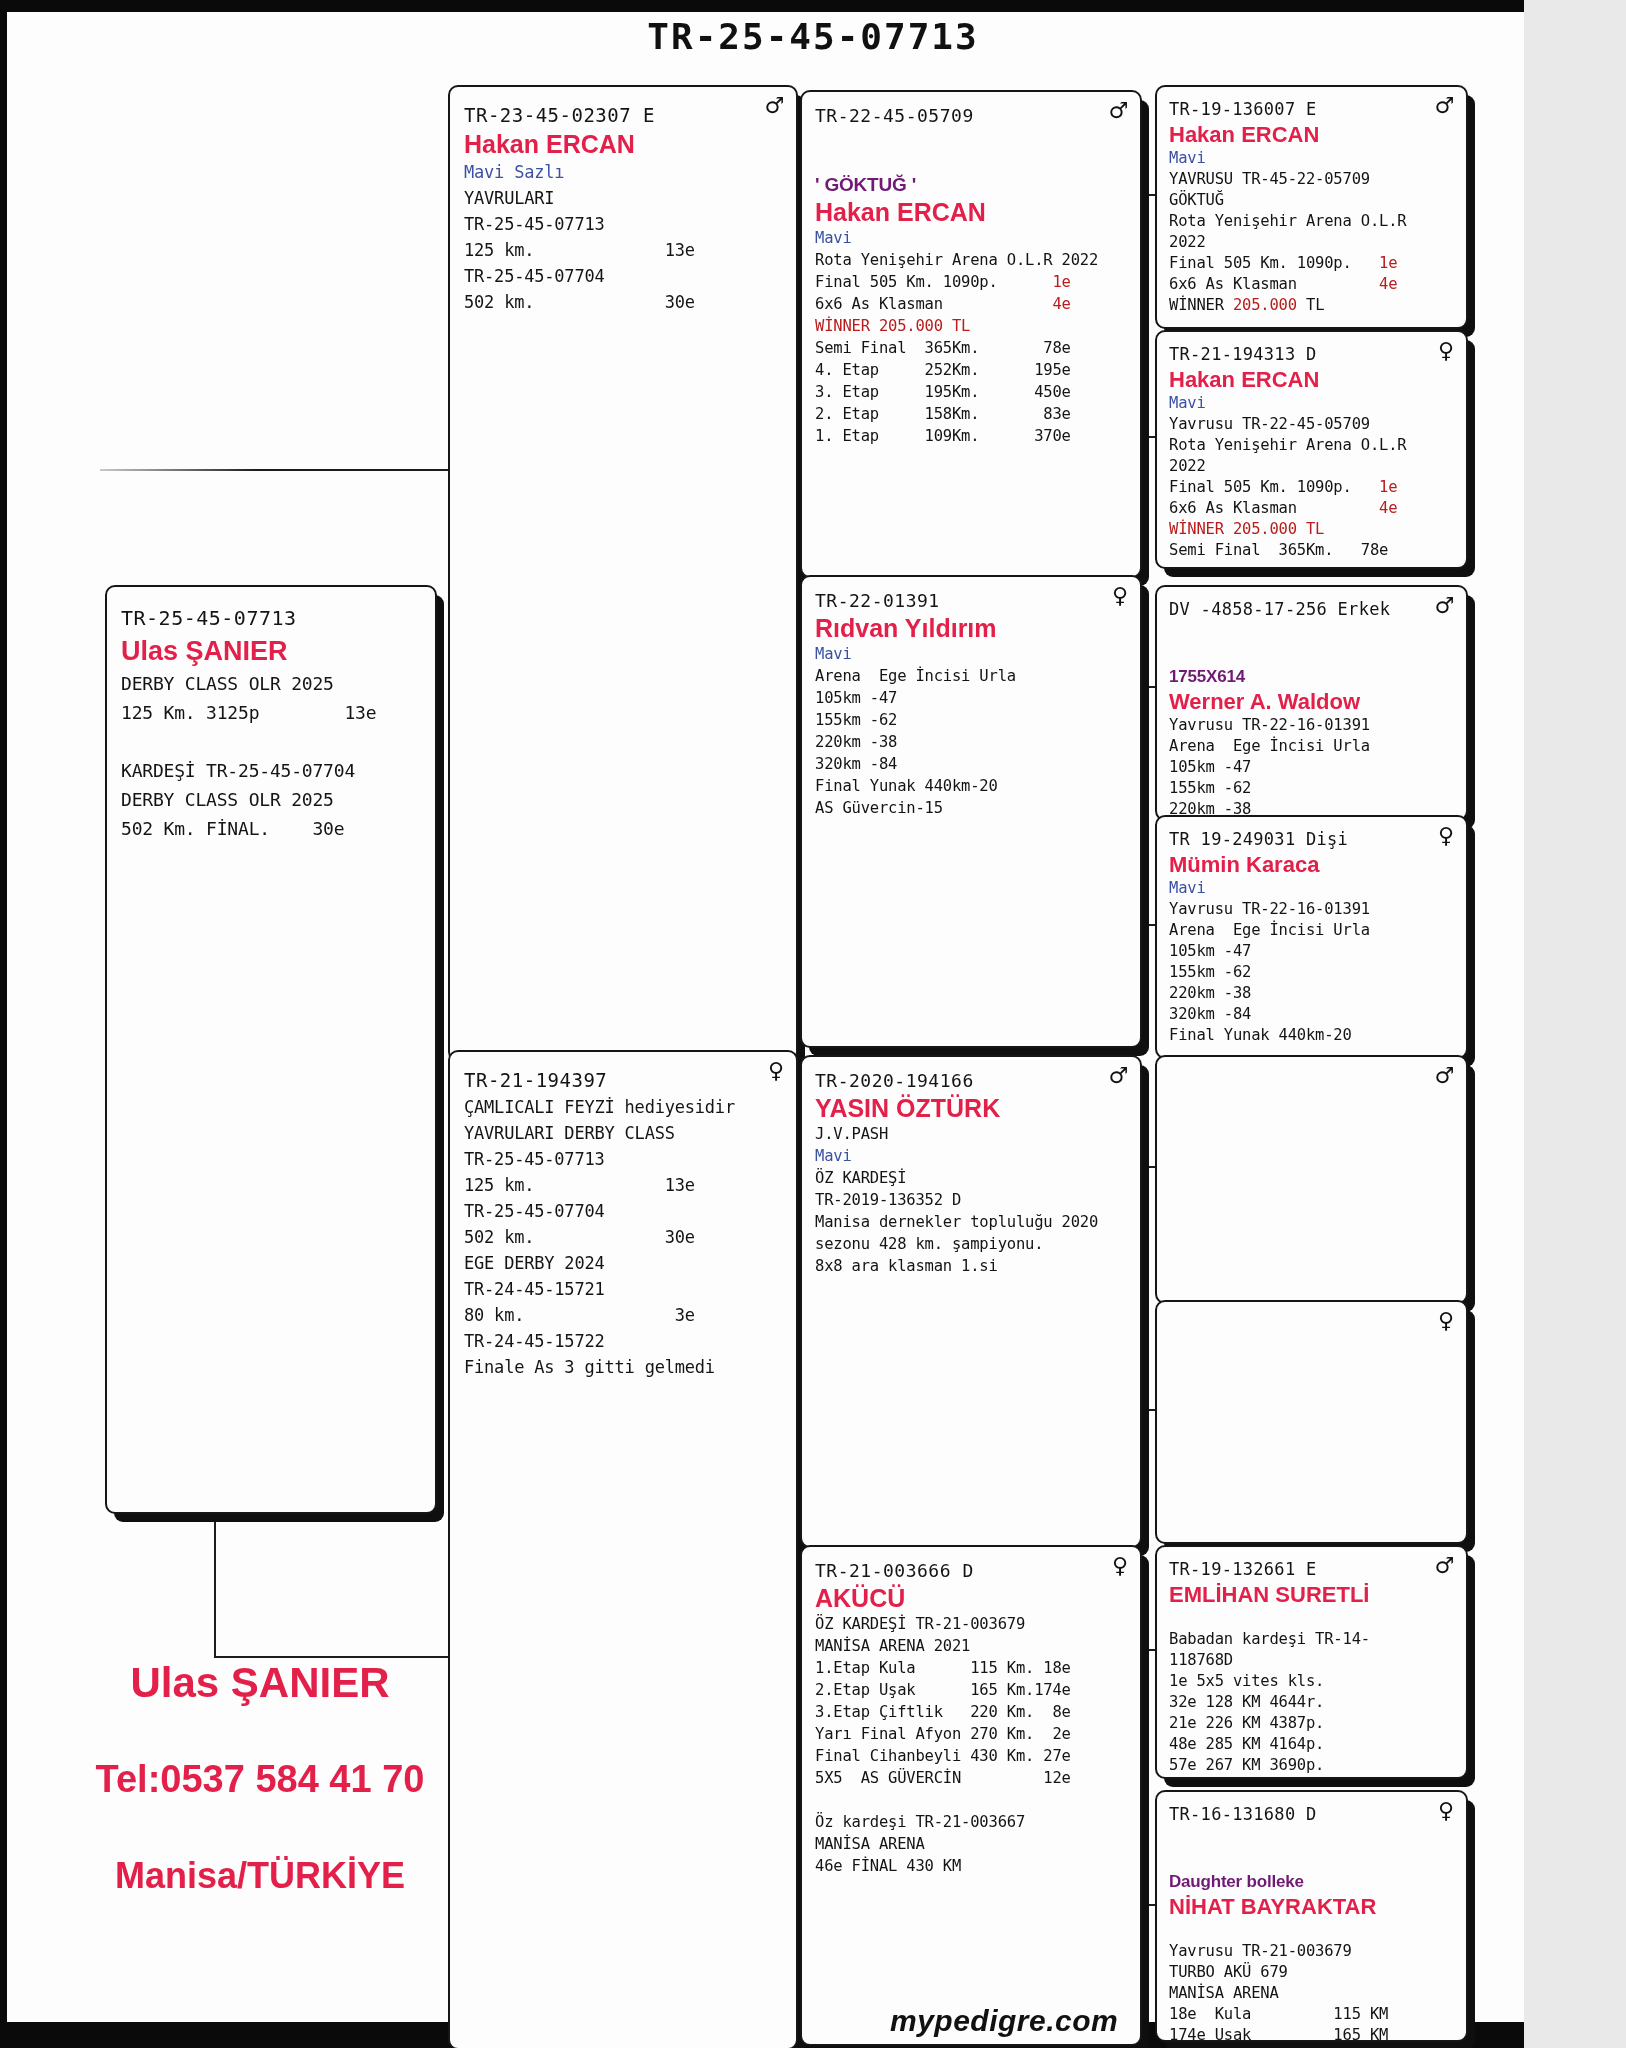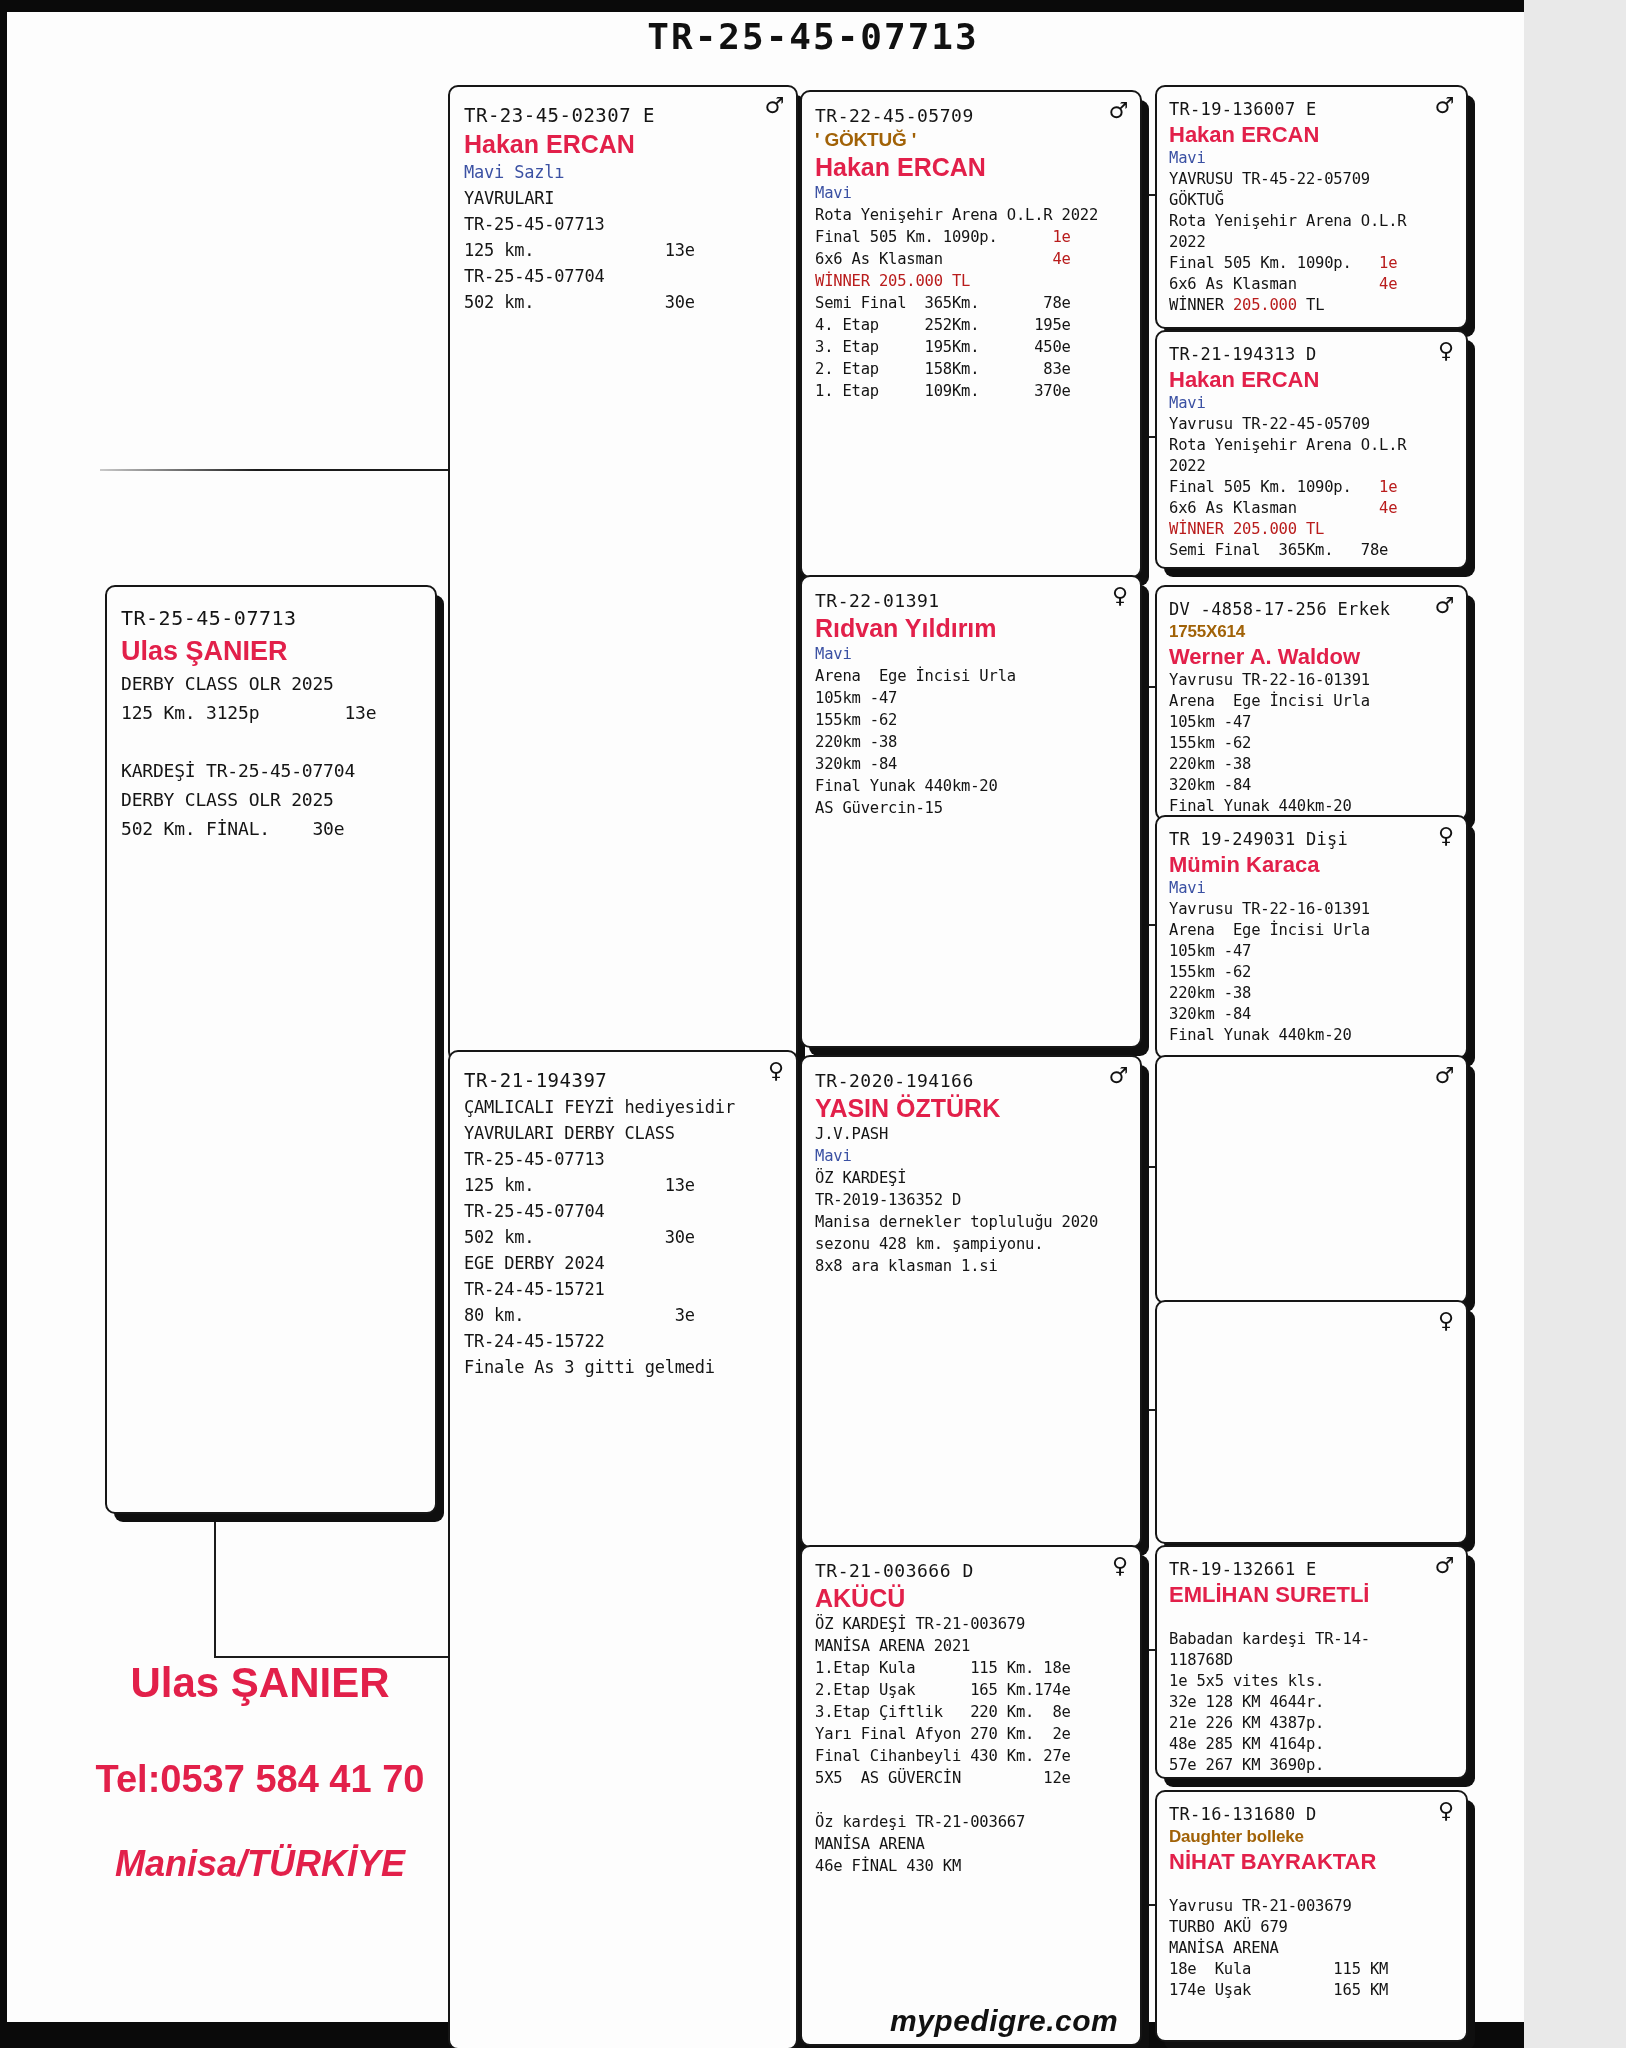--- a/index.html
+++ b/index.html
@@ -35,21 +35,21 @@
   .c3 .name{font:700 25px "Liberation Sans",sans-serif;line-height:30px;letter-spacing:0;}
   .c3 .green{font:700 19px "Liberation Sans",sans-serif;line-height:24px;}
   .c4{padding:10px 12px;font-size:15.5px;line-height:21px;letter-spacing:-0.2px;}
   .c4 .id{font-size:17px;line-height:24px;letter-spacing:0.3px;}
   .c4 .name{font:700 22px "Liberation Sans",sans-serif;line-height:27px;letter-spacing:0;}
   .c4 .green{font:700 17px "Liberation Sans",sans-serif;line-height:22px;}
 
   .name,.ln .name{color:#e2204a;}
   .red, .ln span.red{color:#b91c1c;}
   .blue{color:#3b51a3;}
-  .green{color:#a16207;}
+  .green{color:#701a75;margin-top:45px;}
 
   
   .subject{left:105px;top:585px;width:300px;height:893px;}
   .sire   {left:448px;top:85px;width:318px;height:945px;}
   .dam    {left:448px;top:1050px;width:318px;height:968px;}
   .g3-1{left:800px;top:90px;width:312px;height:460px;}
   .g3-2{left:800px;top:575px;width:312px;height:445px;}
   .g3-3{left:800px;top:1055px;width:312px;height:465px;}
   .g3-4{left:800px;top:1545px;width:312px;height:473px;}
   .g4-1{left:1155px;top:85px;width:285px;height:220px;}
@@ -61,21 +61,21 @@
   .g4-7{left:1155px;top:1545px;width:285px;height:210px;}
   .g4-8{left:1155px;top:1790px;width:285px;height:228px;}
 
   .cline{position:absolute;background:#1c1c1c;}
   .cline.fade{background:linear-gradient(to right,#c9c9c9,#1c1c1c 45%);}
 
   .contact{position:absolute;left:80px;top:1660px;width:360px;text-align:center;
            font-family:"Liberation Sans",sans-serif;color:#e2204a;font-weight:700;}
   .contact .cname{font-size:42px;line-height:46px;}
   .contact .cphone{font-size:38px;line-height:42px;margin-top:52px;}
-  .contact .cloc{font-size:36px;line-height:40px;margin-top:44px;font-style:italic;}
+  .contact .cloc{font-size:36px;line-height:40px;margin-top:56px;}
 
   .watermark{position:absolute;left:880px;top:2004px;z-index:6;background:#fdfdfd;
              padding:0 10px;font:700 italic 30px "Liberation Sans",sans-serif;color:#111;
              letter-spacing:0.5px;}
 </style>
 </head>
 <body>
 
 <div class="page">
 

